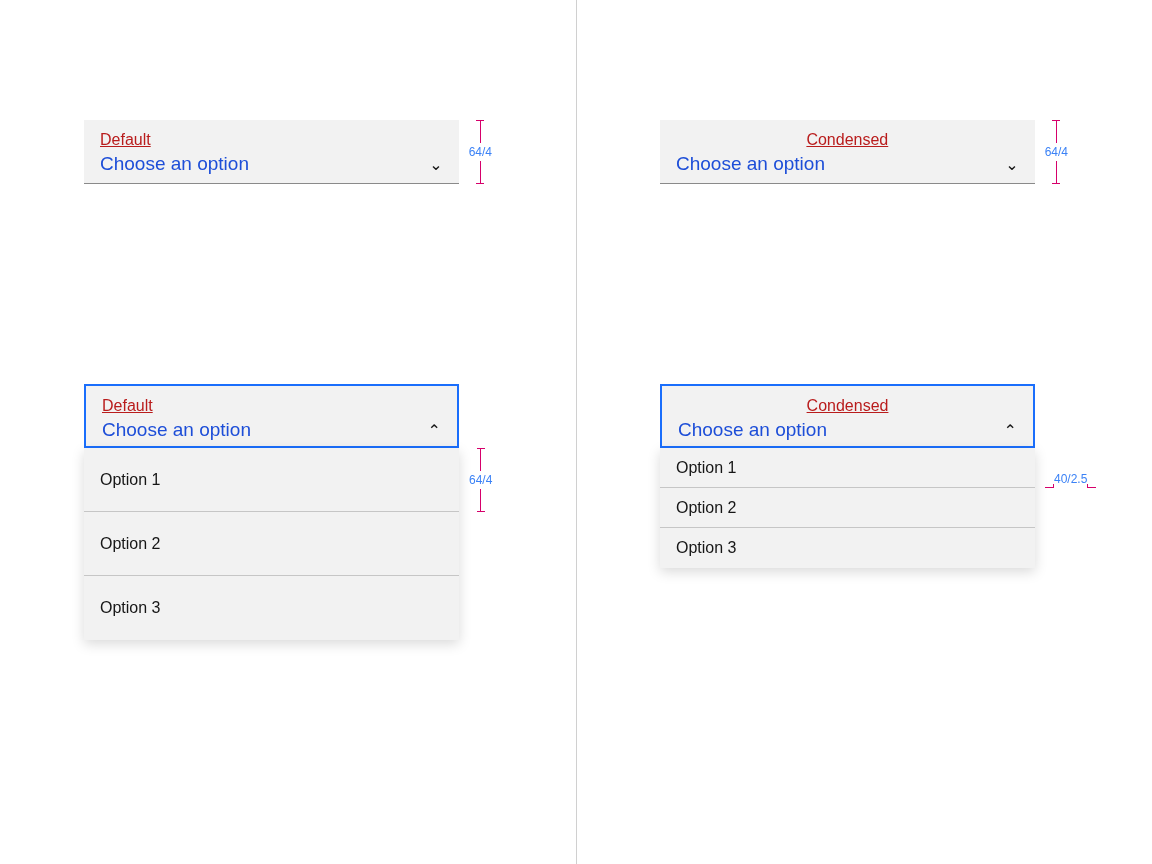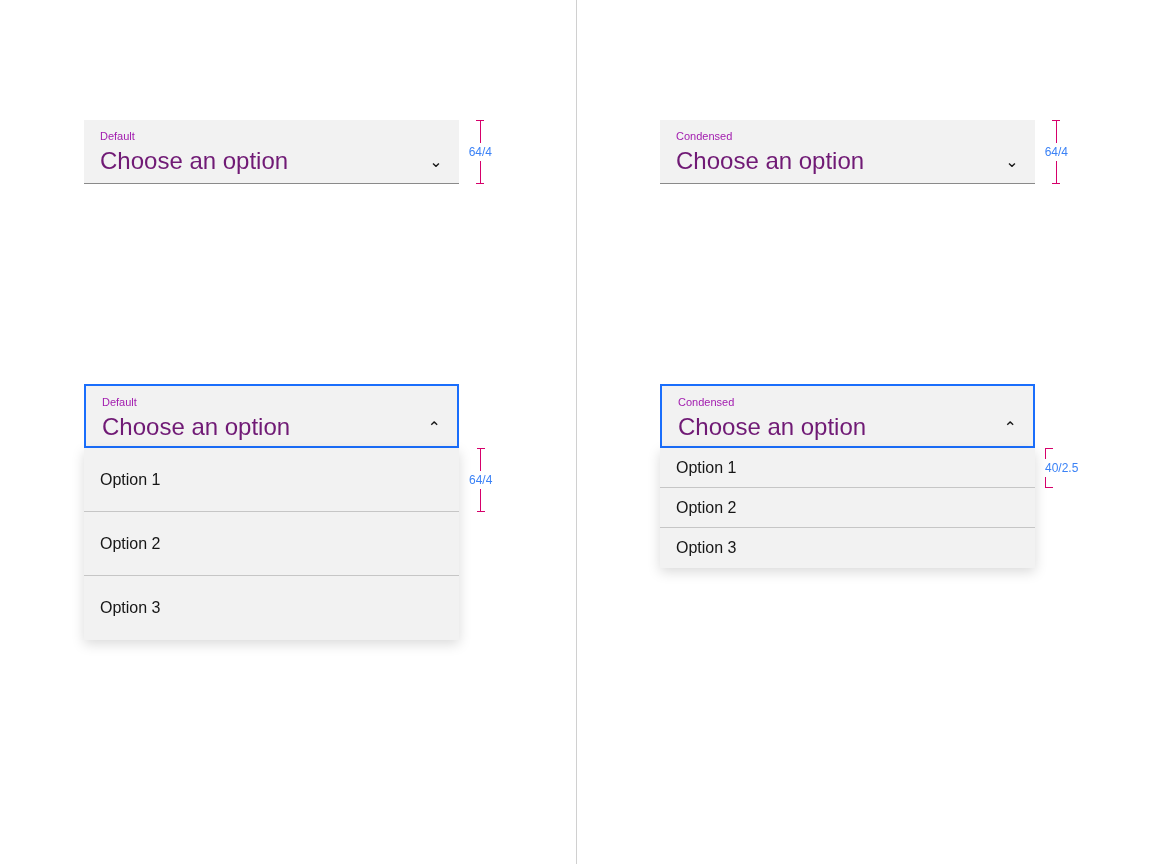--- a/index.html
+++ b/index.html
@@ -55,43 +55,45 @@
     }
 
     .select-box.default-size {
       width: 375px;
       height: 64px;
     }
 
     .select-box.condensed-size {
       width: 375px;
       height: 64px;
+      text-align: center;
     }
 
     .select-box.open {
       border: 2px solid #1a6efc;
       border-bottom: 2px solid #1a6efc;
     }
 
     .select-label {
-      font-size: 11px;
-      color: #a21caf;
+      font-size: 16px;
+      color: #b91c1c;
       line-height: 1.2;
       margin-bottom: 4px;
+      text-decoration: underline;
     }
 
     .select-value-row {
       display: flex;
       align-items: center;
       justify-content: space-between;
     }
 
     .select-value {
-      font-size: 24px;
-      color: #701a75;
+      font-size: 19px;
+      color: #1d4ed8;
       font-weight: 400;
     }
 
     .chevron-icon {
       font-size: 16px;
       color: #161616;
     }
 
     
     .measure-annotation {
@@ -277,21 +279,21 @@
             </div>
             <div class="dropdown-item condensed-item">
               <span>Option 2</span>
             </div>
             <div class="dropdown-item condensed-item">
               <span>Option 3</span>
             </div>
           </div>
         </div>
 
-        <div style="display:flex; flex-direction:column; align-items:flex-start; margin-left:10px; height:40px; margin-top:64px;">
+        <div style="display:flex; flex-direction:row; align-items:flex-end; margin-left:10px; height:40px; margin-top:64px;">
           <div class="mv-tick"></div>
           <div class="mv-line" style="flex:1; min-height:4px;"></div>
           <div class="mv-label">40/2.5</div>
           <div class="mv-line" style="flex:1; min-height:4px;"></div>
           <div class="mv-tick"></div>
         </div>
       </div>
     </div>
 
   </div>

